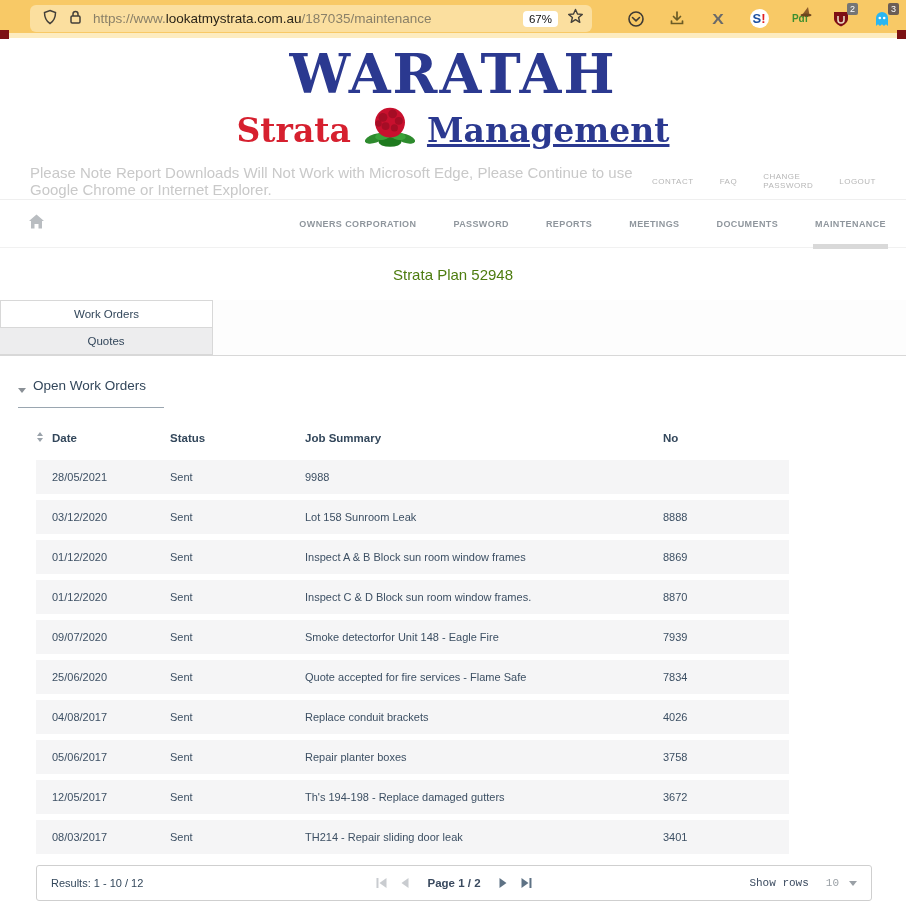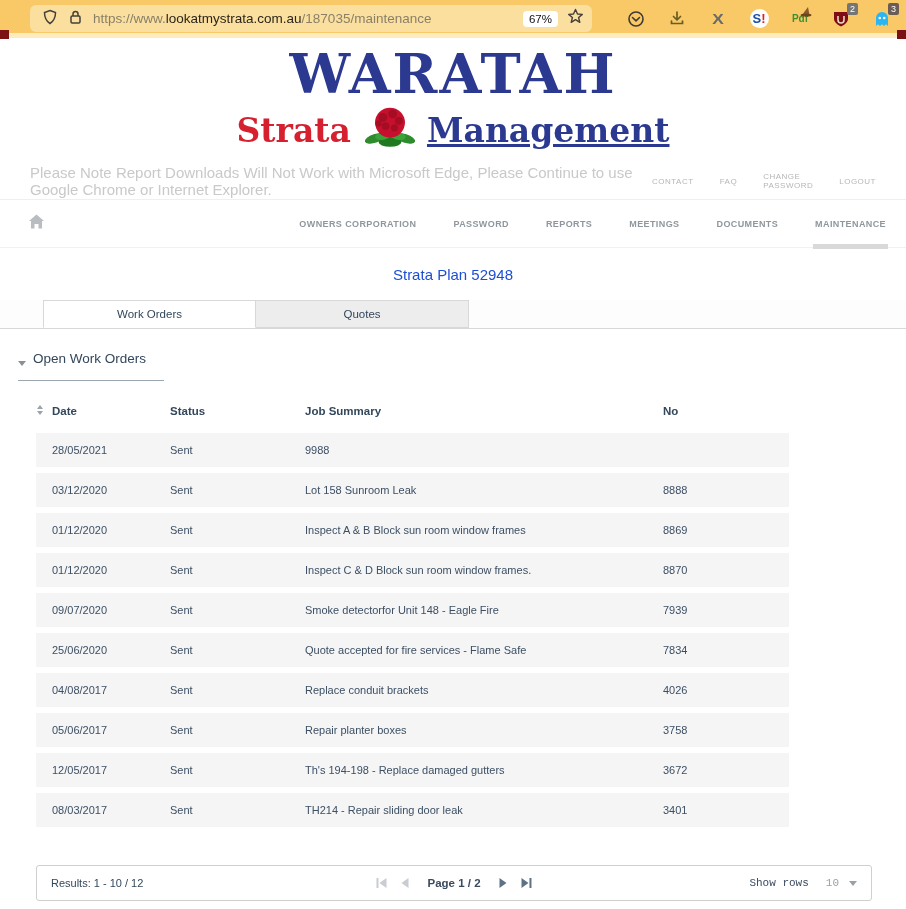--- a/index.html
+++ b/index.html
@@ -39,24 +39,24 @@
   .utility-nav { margin-left:auto; display:flex; gap:26px;align-items:center; }
   .utility-nav span { font-size:8px; letter-spacing:.5px; color:#b6b6b6; cursor:pointer; }
 
   
   .main-nav { height:48px; border-bottom:1px solid #f1f1f1; display:flex; align-items:center; padding:0 20px 0 28px; }
   .nav-items { margin-left:auto; display:flex; gap:37px; align-items:center;font-weight:bold; }
   .nav-item { font-size:9px; letter-spacing:.4px; color:#8f969d; cursor:pointer; position:relative; padding:14px 0; }
   .nav-item.active::after { content:""; position:absolute; left:-2px; right:-2px; bottom:-6px; height:5px; background:#d9d9d9; }
 
   
-  .page-title { height:52px; display:flex; align-items:center; justify-content:center; font-size:15px; color:#1d4ed8; }
-
-  
-  .tab-strip { display:flex; padding-left:43px; border-bottom:1px solid #d8d8d8; background:#fdfdfd; }
+  .page-title { height:52px; display:flex; align-items:center; justify-content:center; font-size:15px; color:#4d7c0f; }
+
+  
+  .tab-strip { display:flex; border-bottom:1px solid #d8d8d8; background:#fdfdfd;flex-direction:column; }
   .tab { width:213px; height:28px; line-height:27px; text-align:center; font-size:11.5px; color:#33475b; cursor:pointer; }
   .tab.active { background:#fff; border:1px solid #d8d8d8; border-bottom:1px solid #fff; margin-bottom:-1px; }
   .tab.inactive { background:#ededee; border:1px solid #d8d8d8; border-left:none; }
 
   
   .section-head { margin:22px 0 0 18px; }
   .section-title { display:inline-flex; align-items:flex-end; gap:7px; font-size:13.5px; color:#33475b; padding-bottom:14px; border-bottom:1px solid #9aa6b0; padding-right:18px; cursor:pointer; }
   .tri-down { width:0; height:0; border-left:4px solid transparent; border-right:4px solid transparent; border-top:5px solid #8a9096; }
 
   

